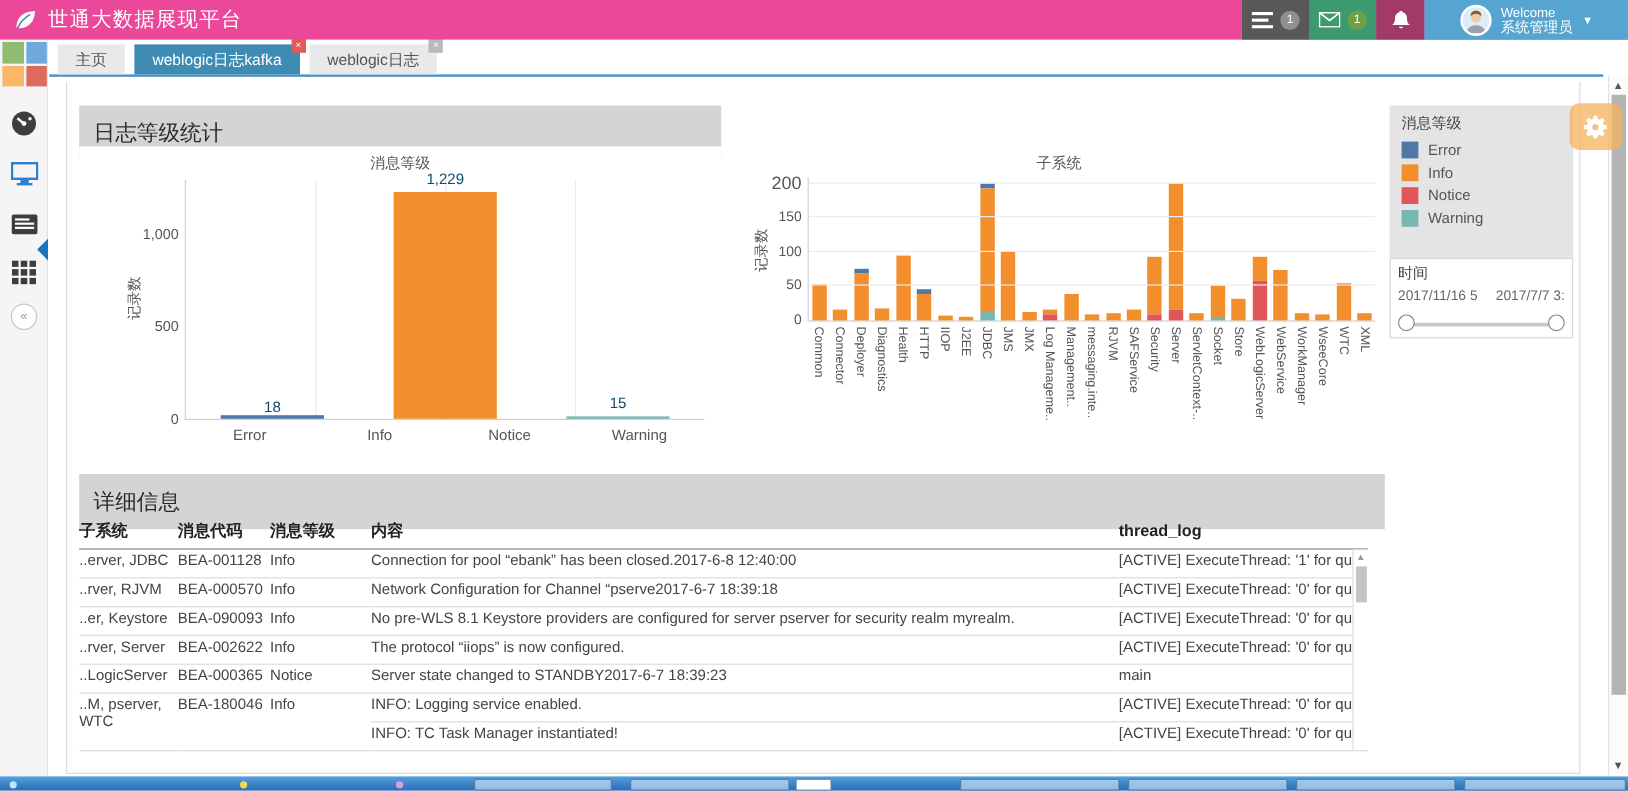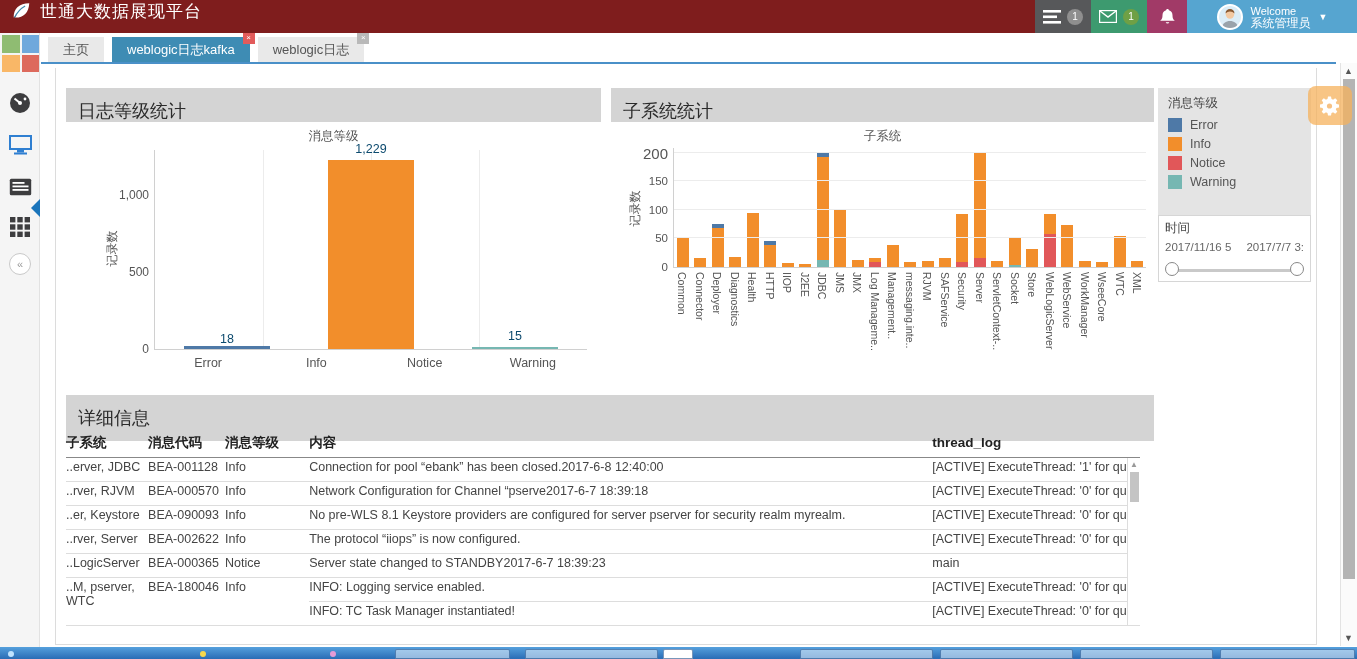--- a/index.html
+++ b/index.html
@@ -1,20 +1,20 @@
 <!DOCTYPE html>
 <html><head>
 <meta charset="utf-8">
 <style>
   * { box-sizing: border-box; margin: 0; padding: 0; }
   html,body { width:1357px; height:659px; overflow:hidden; }
   body { font-family:"Liberation Sans", sans-serif; background:#fff; position:relative; }
 
   
-  .app-header { position:absolute; top:0; left:0; width:1357px; height:33px; background:#7f1d1d; display:flex; color:#fff; z-index:30; }
+  .app-header { position:absolute; top:0; left:0; width:1357px; height:33px; background:#ec4899; display:flex; align-items:center; color:#fff; z-index:30; }
   .leaf { margin:0 8px 0 10px; width:22px; height:22px; }
   .app-title { font-size:17px; letter-spacing:1px; }
   .header-right { position:absolute; right:0; top:0; height:33px; display:flex; }
   .hbox { height:33px; display:flex; align-items:center; justify-content:center; gap:6px; cursor:pointer; }
   .hbox.menu { width:56px; background:#57585a; }
   .hbox.mail { width:56px; background:#3d9a6f; }
   .hbox.bell { width:40px; background:#a13a67; }
   .hbox.user { width:170px; background:#56a5d0; gap:8px; }
   .badge { width:16px; height:16px; border-radius:50%; font-size:10px; line-height:16px; text-align:center; color:#fff; }
   .badge.gray { background:#8f8f8f; }
@@ -247,23 +247,20 @@
         </div>
       </div>
     <div class="cats1" id="c1-cats">
         <span>Error</span>
         <span>Info</span>
         <span>Notice</span>
         <span>Warning</span>
       </div>
   </div>
 
-  <div class="panel-header ph2">
-      <span>子系统统计</span>
-    </div>
   <div class="chart-body cb2">
     <div class="chart-title">子系统</div>
     <span class="ylab" style="left:6px; top:78px">记录数</span>
     <div class="plot p2" id="c2-plot">
         <div class="ytick" style="bottom: 0px; font-size: 11.5px;">0</div>
         <div class="ytick" style="bottom: 28.5714px; font-size: 11.5px;">50</div>
         <div class="gridline" style="bottom: 28.5714px;"></div>
         <div class="ytick" style="bottom: 57.1429px; font-size: 11.5px;">100</div>
         <div class="gridline" style="bottom: 57.1429px;"></div>
         <div class="ytick" style="bottom: 85.7143px; font-size: 11.5px;">150</div>

